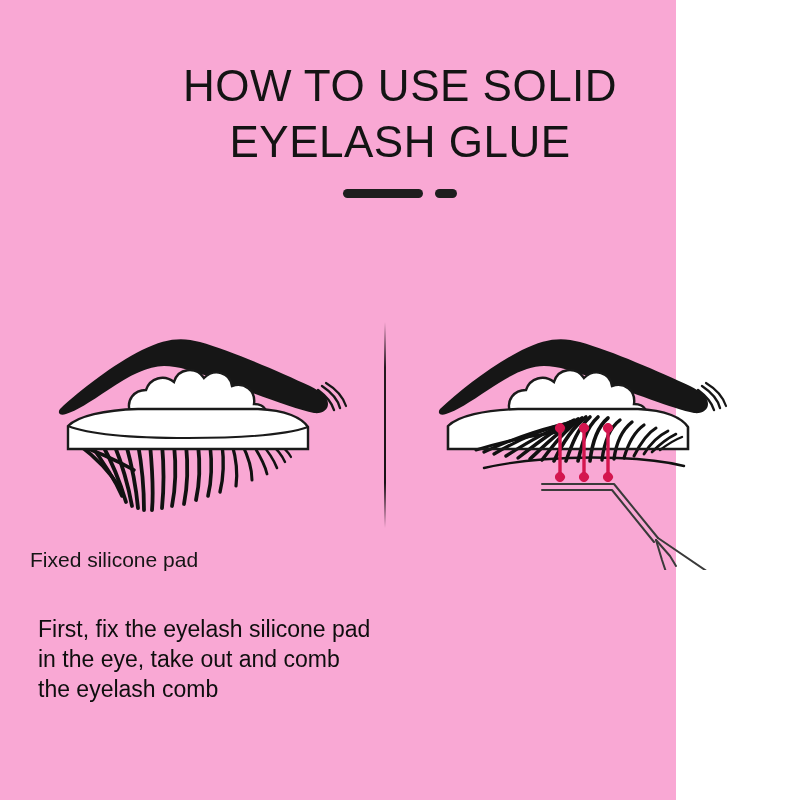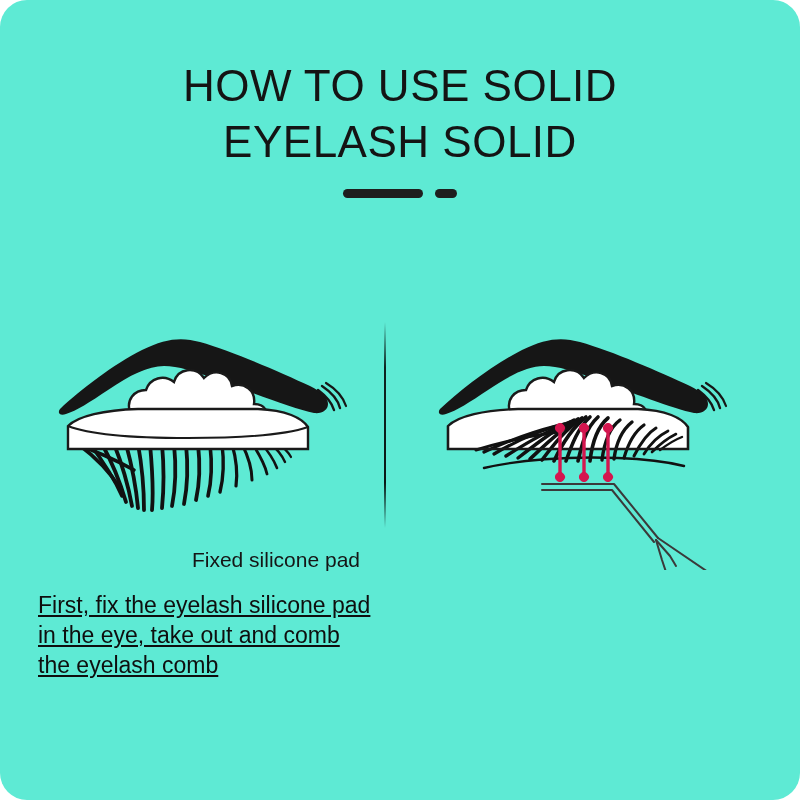--- a/index.html
+++ b/index.html
@@ -11,24 +11,23 @@
   body {
     width: 800px;
     height: 800px;
     overflow: hidden;
     font-family: "Liberation Sans", sans-serif;
     color: #121212;
     position: relative;
   }
   #page {
     position: relative;
-    width: 800px;
+    width: 676px;
     height: 800px;
-    background: #5eead4;
-    border-radius: 27px;
+    background: #f9a8d4;
   }
 
   
   .title-block {
     position: absolute;
     left: 0;
     top: 58px;
     width: 800px;
     text-align: center;
   }
@@ -93,43 +92,42 @@
 
   
   .caption {
     position: absolute;
     top: 547px;
     font-size: 21px;
     line-height: 26px;
     color: #151515;
     white-space: nowrap;
   }
-  .caption-left  { left: 30px;  width: 330px; text-align: right; }
+  .caption-left  { left: 30px;  width: 330px; text-align: left; }
   .caption-right { left: 425px; width: 330px; text-align: center; }
 
   
   .body-text {
     position: absolute;
-    top: 590px;
+    top: 614px;
     font-size: 23px;
     line-height: 30px;
     color: #0e0e0e;
-    text-decoration: underline;
   }
   .body-left  { left: 38px;  width: 336px; }
   .body-right { left: 404px; width: 370px; }
 </style>
 </head>
 <body>
 
 <div id="page">
 
   <div class="title-block">
     <div class="title-line">HOW TO USE SOLID</div>
-    <div class="title-line">EYELASH SOLID</div>
+    <div class="title-line">EYELASH GLUE</div>
   </div>
 
   <div class="dash-row">
     <span class="dash-long"></span>
     <span class="dash-short"></span>
   </div>
 
   <div class="panel panel-left">
     <svg width="360" height="260" viewBox="0 0 360 260" xmlns="http://www.w3.org/2000/svg">
 

